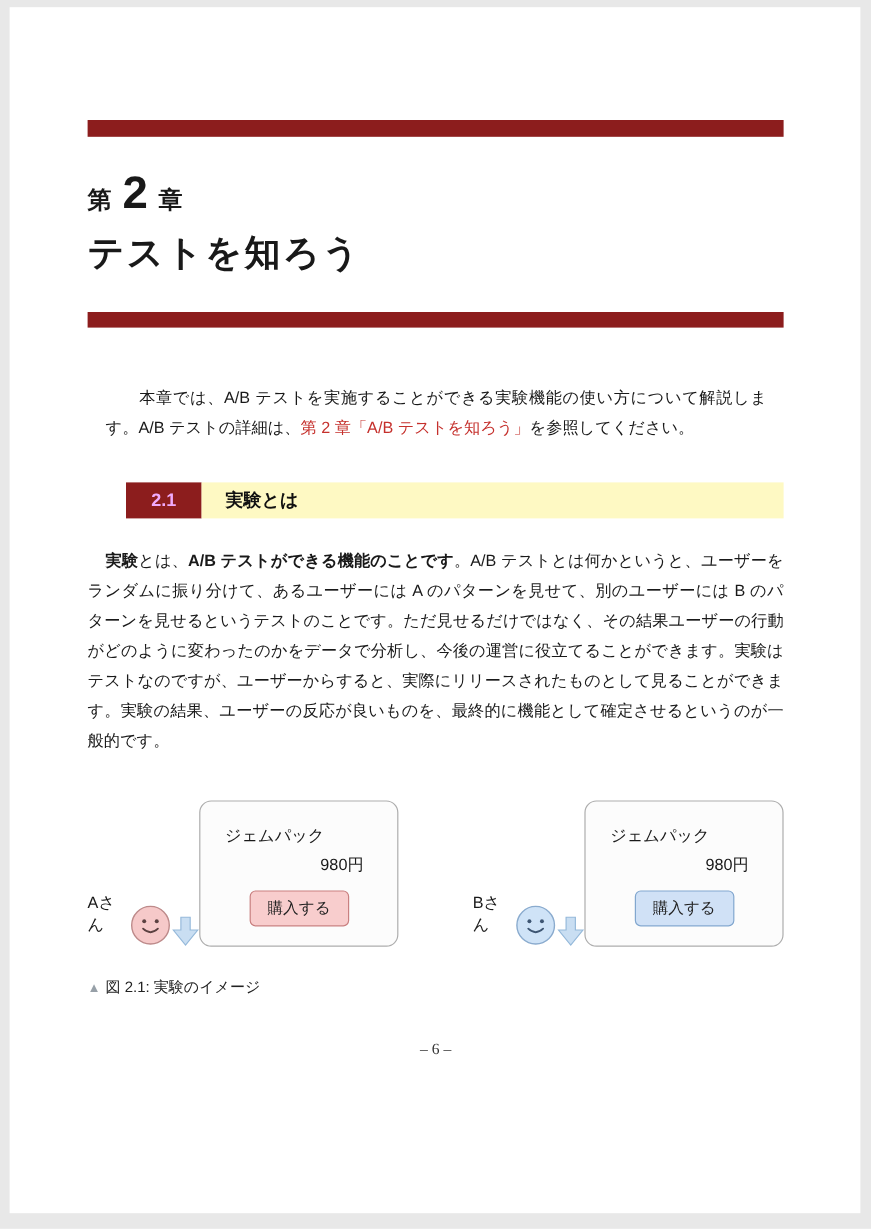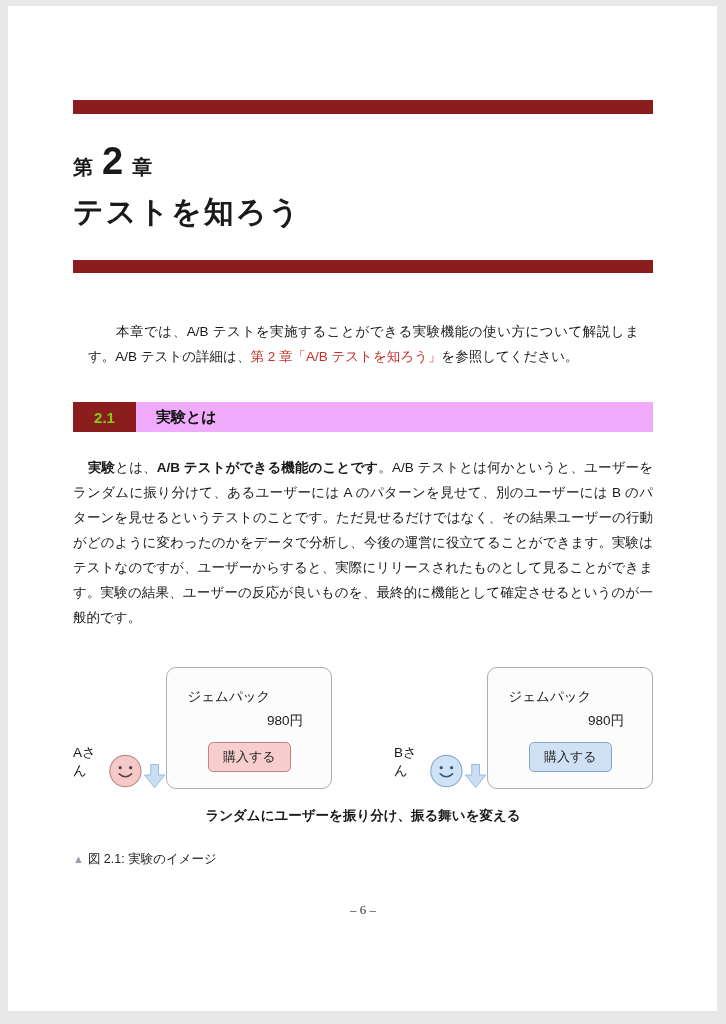--- a/index.html
+++ b/index.html
@@ -27,26 +27,26 @@
 
   .intro{
     margin:46px 14px 0 15px;
     font-size:13.5px;line-height:25px;
     text-indent:28px;text-align:justify;
   }
   .link{color:#c5302c;text-decoration:none;cursor:pointer;}
 
   .section-head{margin-top:33px;display:flex;height:30px;}
   .sec-num{
-    width:63px;background:#8c1d1d;color:#84cc16;
+    width:63px;background:#8c1d1d;color:#f0abfc;
     font-weight:bold;font-size:15px;
-    display:flex;align-items:center;justify-content:center;
+    display:flex;align-items:center;justify-content:center;margin-left:32px;
   }
   .sec-title{
-    flex:1;background:#f0abfc;
+    flex:1;background:#fef9c3;
     font-weight:bold;font-size:15px;
     display:flex;align-items:center;padding-left:20px;color:#111;
   }
 
   .body-para{
     margin:23px 0 0 0;
     font-size:13.5px;line-height:25px;
     text-indent:15px;text-align:justify;
   }
   .body-para b{font-weight:bold;}
@@ -151,20 +151,19 @@
           </svg>
           <div class="card">
             <div class="product">ジェムパック</div>
             <div class="price">980円</div>
             <div class="buy">購入する</div>
           </div>
         </div>
 
       </div>
 
-      <div class="fig-bold-caption">ランダムにユーザーを振り分け、振る舞いを変える</div>
       <div class="fig-caption"><span class="tri">▲</span><span>図 2.1: 実験のイメージ</span></div>
     </div>
 
     <div class="footer">– 6 –</div>
 
   </div>
 </div>
 
 </body></html>

